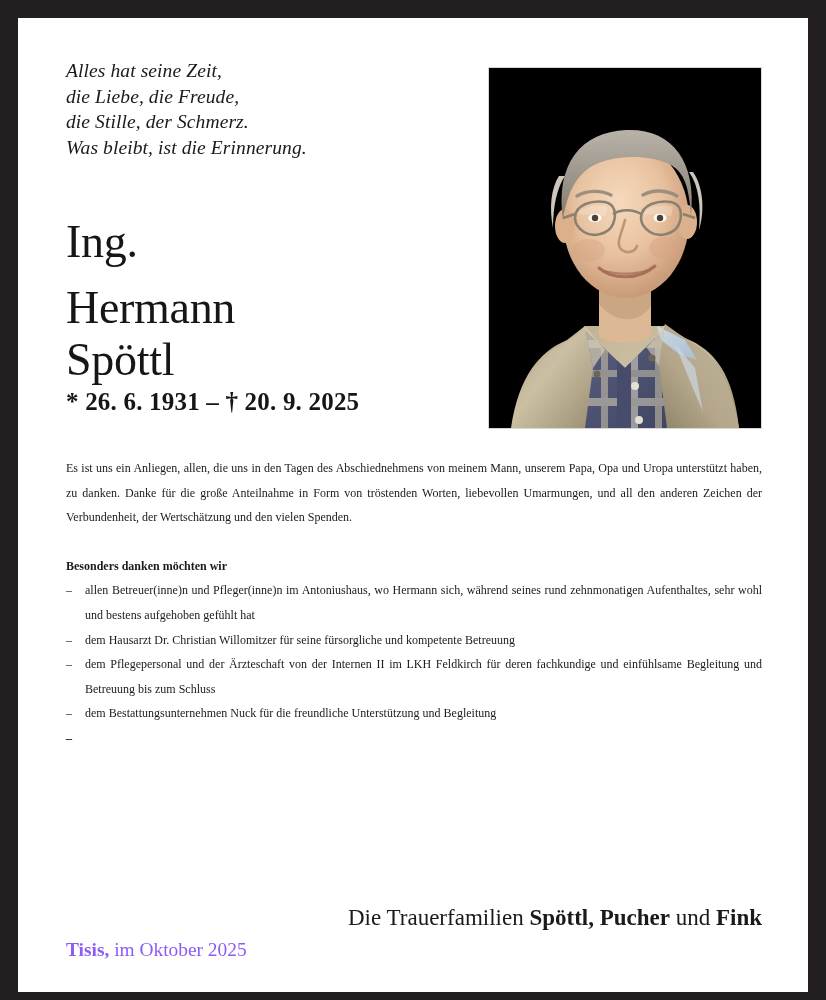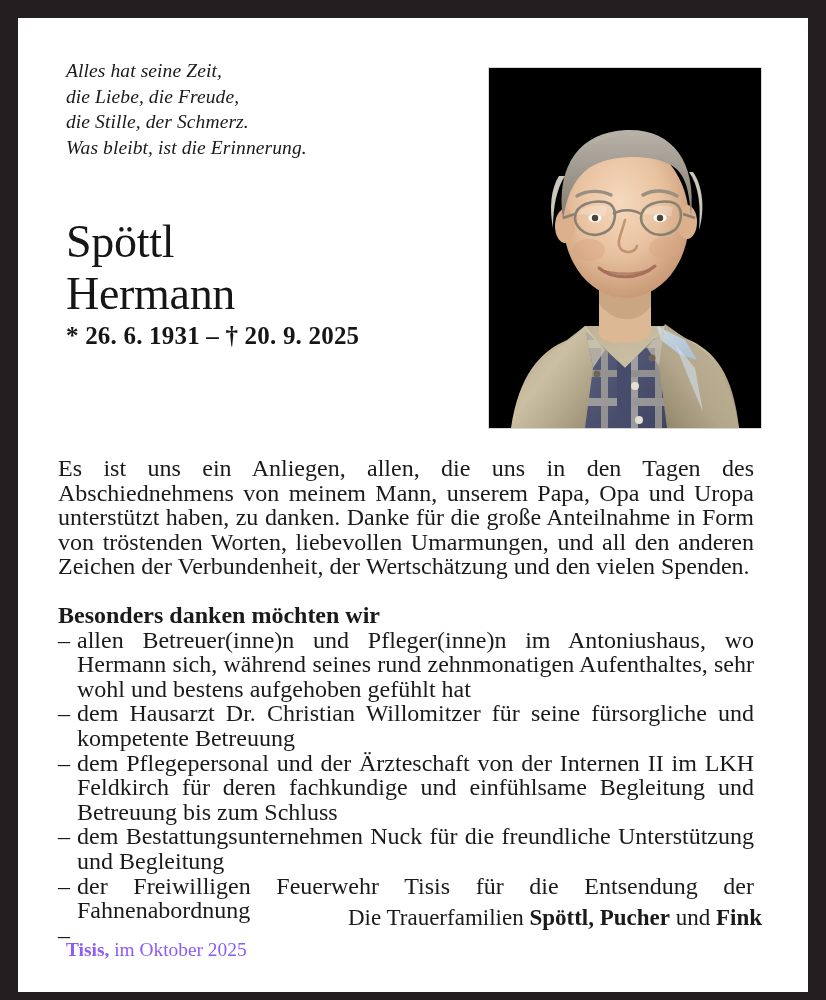--- a/index.html
+++ b/index.html
@@ -78,25 +78,25 @@
     font-weight: bold;
     font-size: 25px;
     line-height: 22px;
     letter-spacing: 0.2px;
     white-space: nowrap;
   }
 
   
   .body {
     position: absolute;
-    left: 40px;
+    left: 48px;
     top: 438px;
     width: 696px;
     color: #1a1a1a;
-    font-size: 24px;
+    font-size: 12px;
     line-height: 24.6px;
   }
   .para {
     text-align: justify;
     text-justify: inter-word;
     margin: 0;
   }
   .subhead {
     margin: 24px 0 0 0;
     font-weight: bold;
@@ -258,22 +258,23 @@
         <path d="M110 200 C124 212 150 212 166 198" stroke="#a8705a" stroke-width="3" fill="none" stroke-linecap="round"></path>
         <path d="M112 201 C126 209 150 209 164 199 C150 206 126 206 112 201 Z" fill="#8d5a48" opacity="0.55"></path>
 
         <ellipse cx="100" cy="182" rx="16" ry="11" fill="#d8a583" opacity="0.45"></ellipse>
         <ellipse cx="176" cy="180" rx="16" ry="11" fill="#d8a583" opacity="0.45"></ellipse>
         <path d="M112 216 C126 226 148 226 162 214 C150 230 124 230 112 216 Z" fill="#cf9f7c" opacity="0.5"></path>
       </svg>
     </div>
 
     <div class="nameblock">
+      <div class="name-line title">Ing.</div>
+      <div class="name-line">Hermann</div>
       <div class="name-line">Spöttl</div>
-      <div class="name-line">Hermann</div>
       <div class="dates">* 26. 6. 1931 – † 20. 9. 2025</div>
     </div>
 
     <div class="body">
       <p class="para">Es ist uns ein Anliegen, allen, die uns in den Tagen des Abschiednehmens von meinem Mann, unserem Papa, Opa und Uropa unterstützt haben, zu danken. Danke für die große Anteilnahme in Form von tröstenden Worten, liebevollen Umarmungen, und all den anderen Zeichen der Verbundenheit, der Wertschätzung und den vielen Spenden.</p>
 
       <p class="para subhead">Besonders danken möchten wir</p>
 
       <ul class="thanks">
         <li>
@@ -287,21 +288,20 @@
         <li>
           <span class="dash">–</span>
           <span>dem Pflegepersonal und der Ärzteschaft von der Internen II im LKH Feldkirch für deren fachkundige und einfühlsame Begleitung und Betreuung bis zum Schluss</span>
         </li>
         <li>
           <span class="dash">–</span>
           <span>dem Bestattungsunternehmen Nuck für die freundliche Unterstützung und Begleitung</span>
         </li>
         <li>
           <span class="dash">–</span>
-          <span>der Freiwilligen Feuerwehr Tisis für die Entsendung der Fahnenabordnung</span>
         </li>
         <li>
           <span class="dash">–</span>
         </li>
       </ul>
     </div>
 
     <div class="families">
       <span>Die Trauerfamilien </span><b>Spöttl, Pucher</b><span> und </span><b>Fink</b>
     </div>

